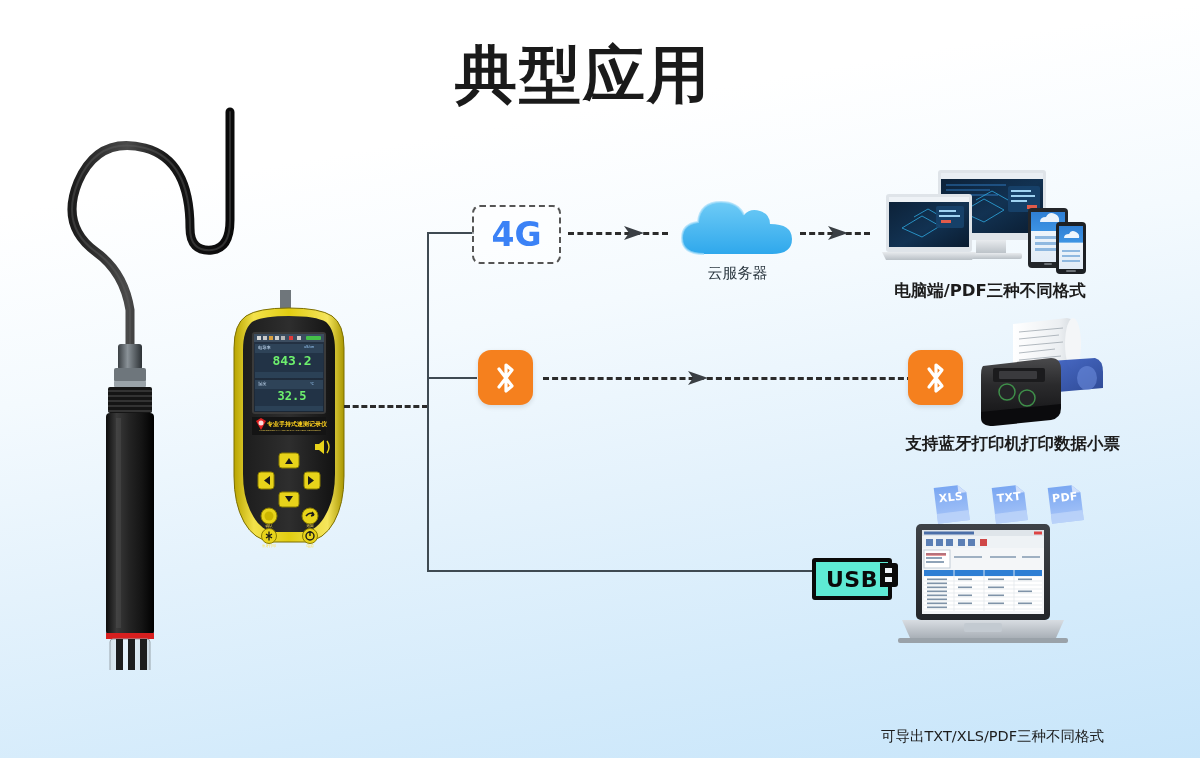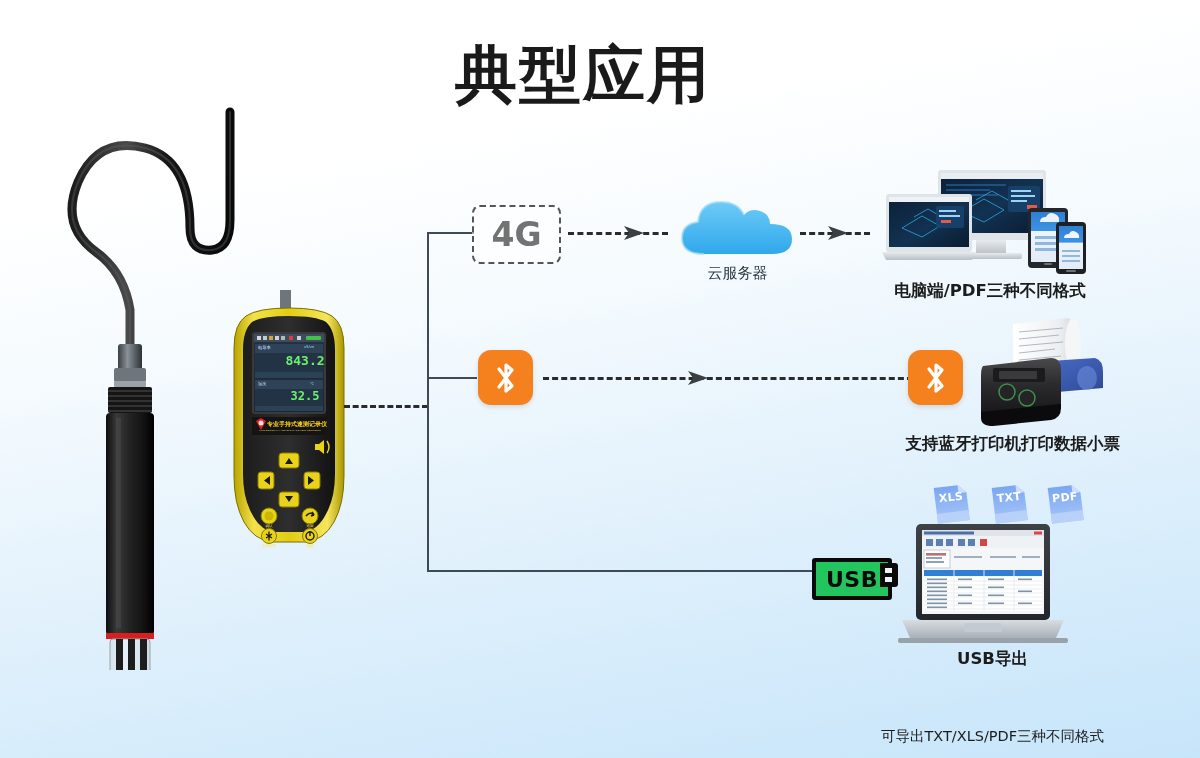--- a/index.html
+++ b/index.html
@@ -14,40 +14,40 @@
 
   
   .title{
     left:455px;top:44px;width:320px;
     font-size:62px;font-weight:bold;color:#1a1a1a;
     letter-spacing:2px;line-height:1;
     font-family:"DejaVu Sans","Liberation Sans",sans-serif;
   }
   .meter-screen-num{
     position:absolute;font-family:"DejaVu Sans Mono","Liberation Mono",monospace;
-    color:#6df06d;font-weight:bold;margin-left:13px;
+    color:#6df06d;font-weight:bold;
   }
   .meter-lbl{
     position:absolute;font-size:3.4px;color:#cfe6ff;
   }
   .btn-lbl{position:absolute;font-size:3.6px;color:#ffe14d;text-align:center;}
 
   
   .trunk{left:427px;top:232px;width:2px;height:340px;background:#3f4a52;}
   .branch{height:2px;background:#3f4a52;}
   .dash-h{
     height:0;border-top:3px dashed #2b2b2b;
   }
 
   
   .fourg{
     left:472px;top:205px;width:85px;height:55px;
     border:2px dashed #555;border-radius:8px;background:rgba(255,255,255,.55);
     display:flex;align-items:center;justify-content:center;
-    font-size:33px;font-weight:bold;color:#737373;
+    font-size:33px;font-weight:bold;color:#3b82f6;
     font-family:"DejaVu Sans","Liberation Sans",sans-serif;
   }
 
   
   .bt-tile{
     width:55px;height:55px;border-radius:13px;background:#f5801e;
     display:flex;align-items:center;justify-content:center;
     box-shadow:0 2px 5px rgba(0,0,0,.12);
   }
 
@@ -62,21 +62,21 @@
     font-family:"DejaVu Sans","Liberation Sans",sans-serif;
   }
   .cap-norm{
     font-size:14.5px;color:#1c1c1c;text-align:center;
     font-family:"DejaVu Sans","Liberation Sans",sans-serif;
   }
 
   
   .usb{
     left:812px;top:558px;width:72px;height:34px;
-    border:4px solid #0a0a0a;border-radius:3px;background:#22c55e;
+    border:4px solid #0a0a0a;border-radius:3px;background:#5eead4;
     display:flex;align-items:center;justify-content:center;
     font-size:22px;font-weight:bold;color:#0a0a0a;letter-spacing:.5px;
     font-family:"DejaVu Sans","Liberation Sans",sans-serif;
   }
   .usb-tip{
     left:880px;top:563px;width:18px;height:24px;background:#0a0a0a;border-radius:0 3px 3px 0;
   }
   .usb-tip i{position:absolute;left:5px;width:7px;height:5px;background:#eef3f8;}
 
   
@@ -569,16 +569,15 @@
           <rect x="120" y="80.5" width="14" height="1.6"></rect>
         </g>
       </g>
 
       <path d="M4,98 L166,98 L158,116 L12,116 Z" fill="url(#baseG)"></path>
       <rect x="66" y="101" width="38" height="9" rx="2" fill="#c3cad1"></rect>
       <rect x="0" y="116" width="170" height="5" rx="2" fill="#9aa2a9"></rect>
     </svg>
   </div>
 
-  <div class="abs cap-bold" style="left:880px;top:648px;width:225px;">USB导出</div>
   <div class="abs cap-norm" style="left:830px;top:695px;width:325px;margin-top:32px;">可导出TXT/XLS/PDF三种不同格式</div>
 
 </div>
 
 </body></html>

